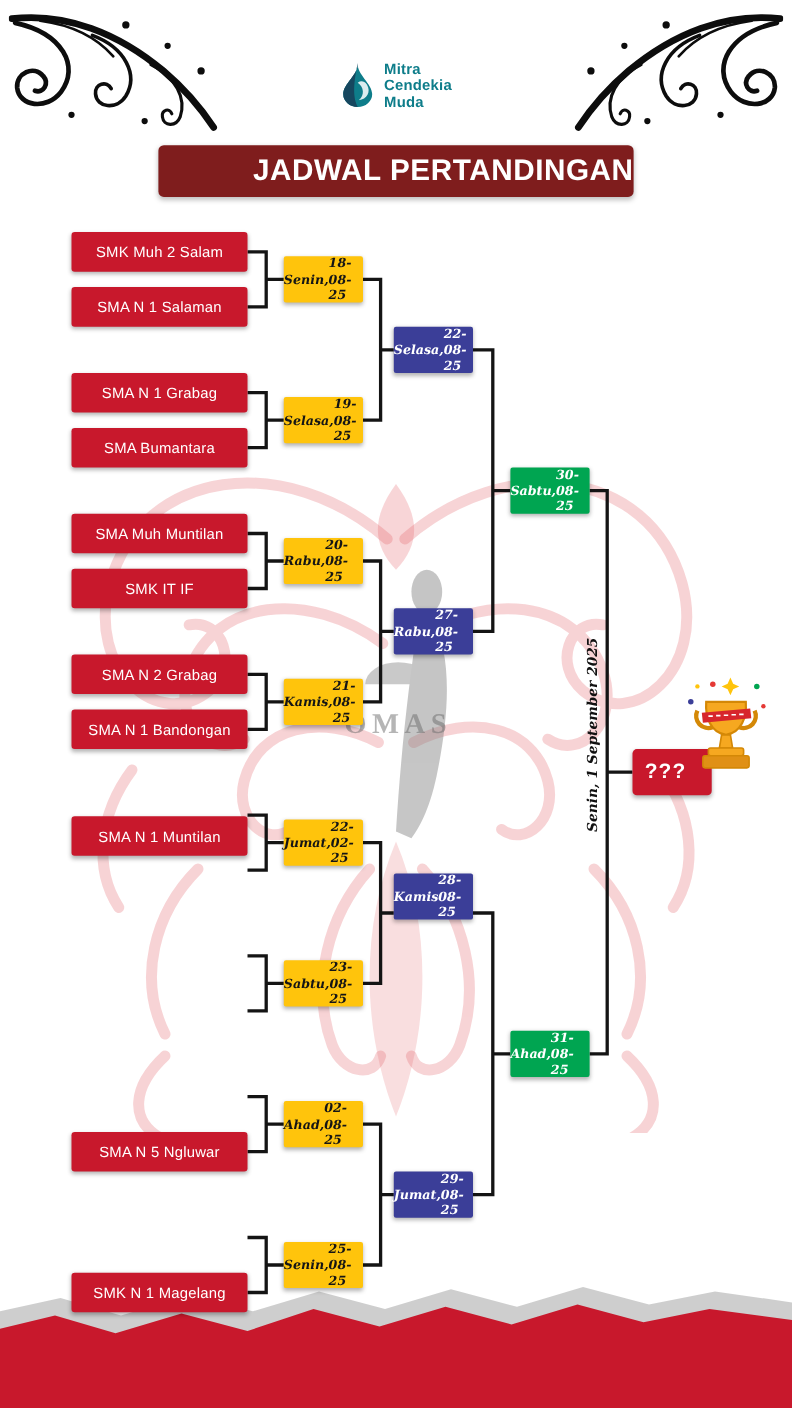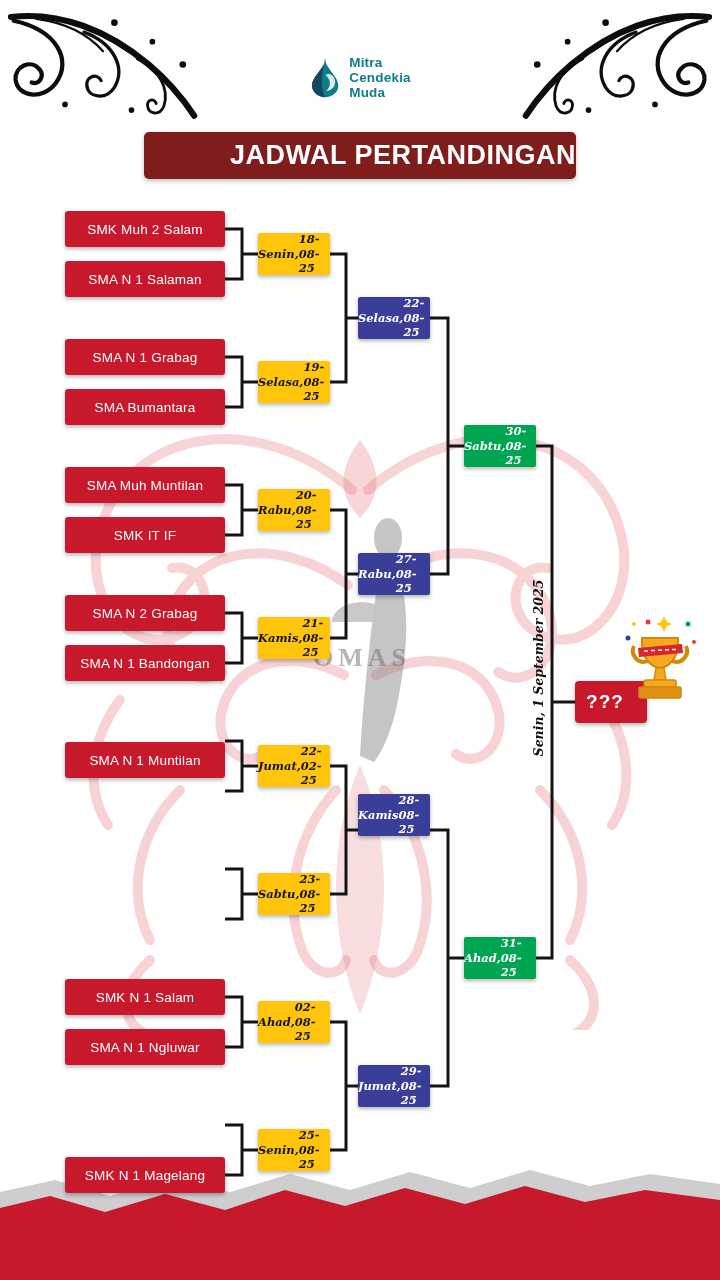--- a/index.html
+++ b/index.html
@@ -135,25 +135,22 @@
     </div>
   <div class="team" style="top:595px">
       <span>SMA N 2 Grabag</span>
     </div>
   <div class="team" style="top:645px">
       <span>SMA N 1 Bandongan</span>
     </div>
   <div class="team" style="top:742px">
       <span>SMA N 1 Muntilan</span>
     </div>
-  <div class="team" style="top:979px">
-      <span>SMK N 1 Salam</span>
-    </div>
   <div class="team" style="top:1029px">
-      <span>SMA N 1 Ngluwar</span>
+      <span>SMA N 5 Ngluwar</span>
     </div>
   <div class="team" style="top:1157px">
       <span>SMK N 1 Magelang</span>
     </div>
 
   <div class="date-box yellow" style="top:233px">
       <div>Senin,</div>
       <div>18-08-25</div>
     </div>
   <div class="date-box yellow" style="top:361px">

